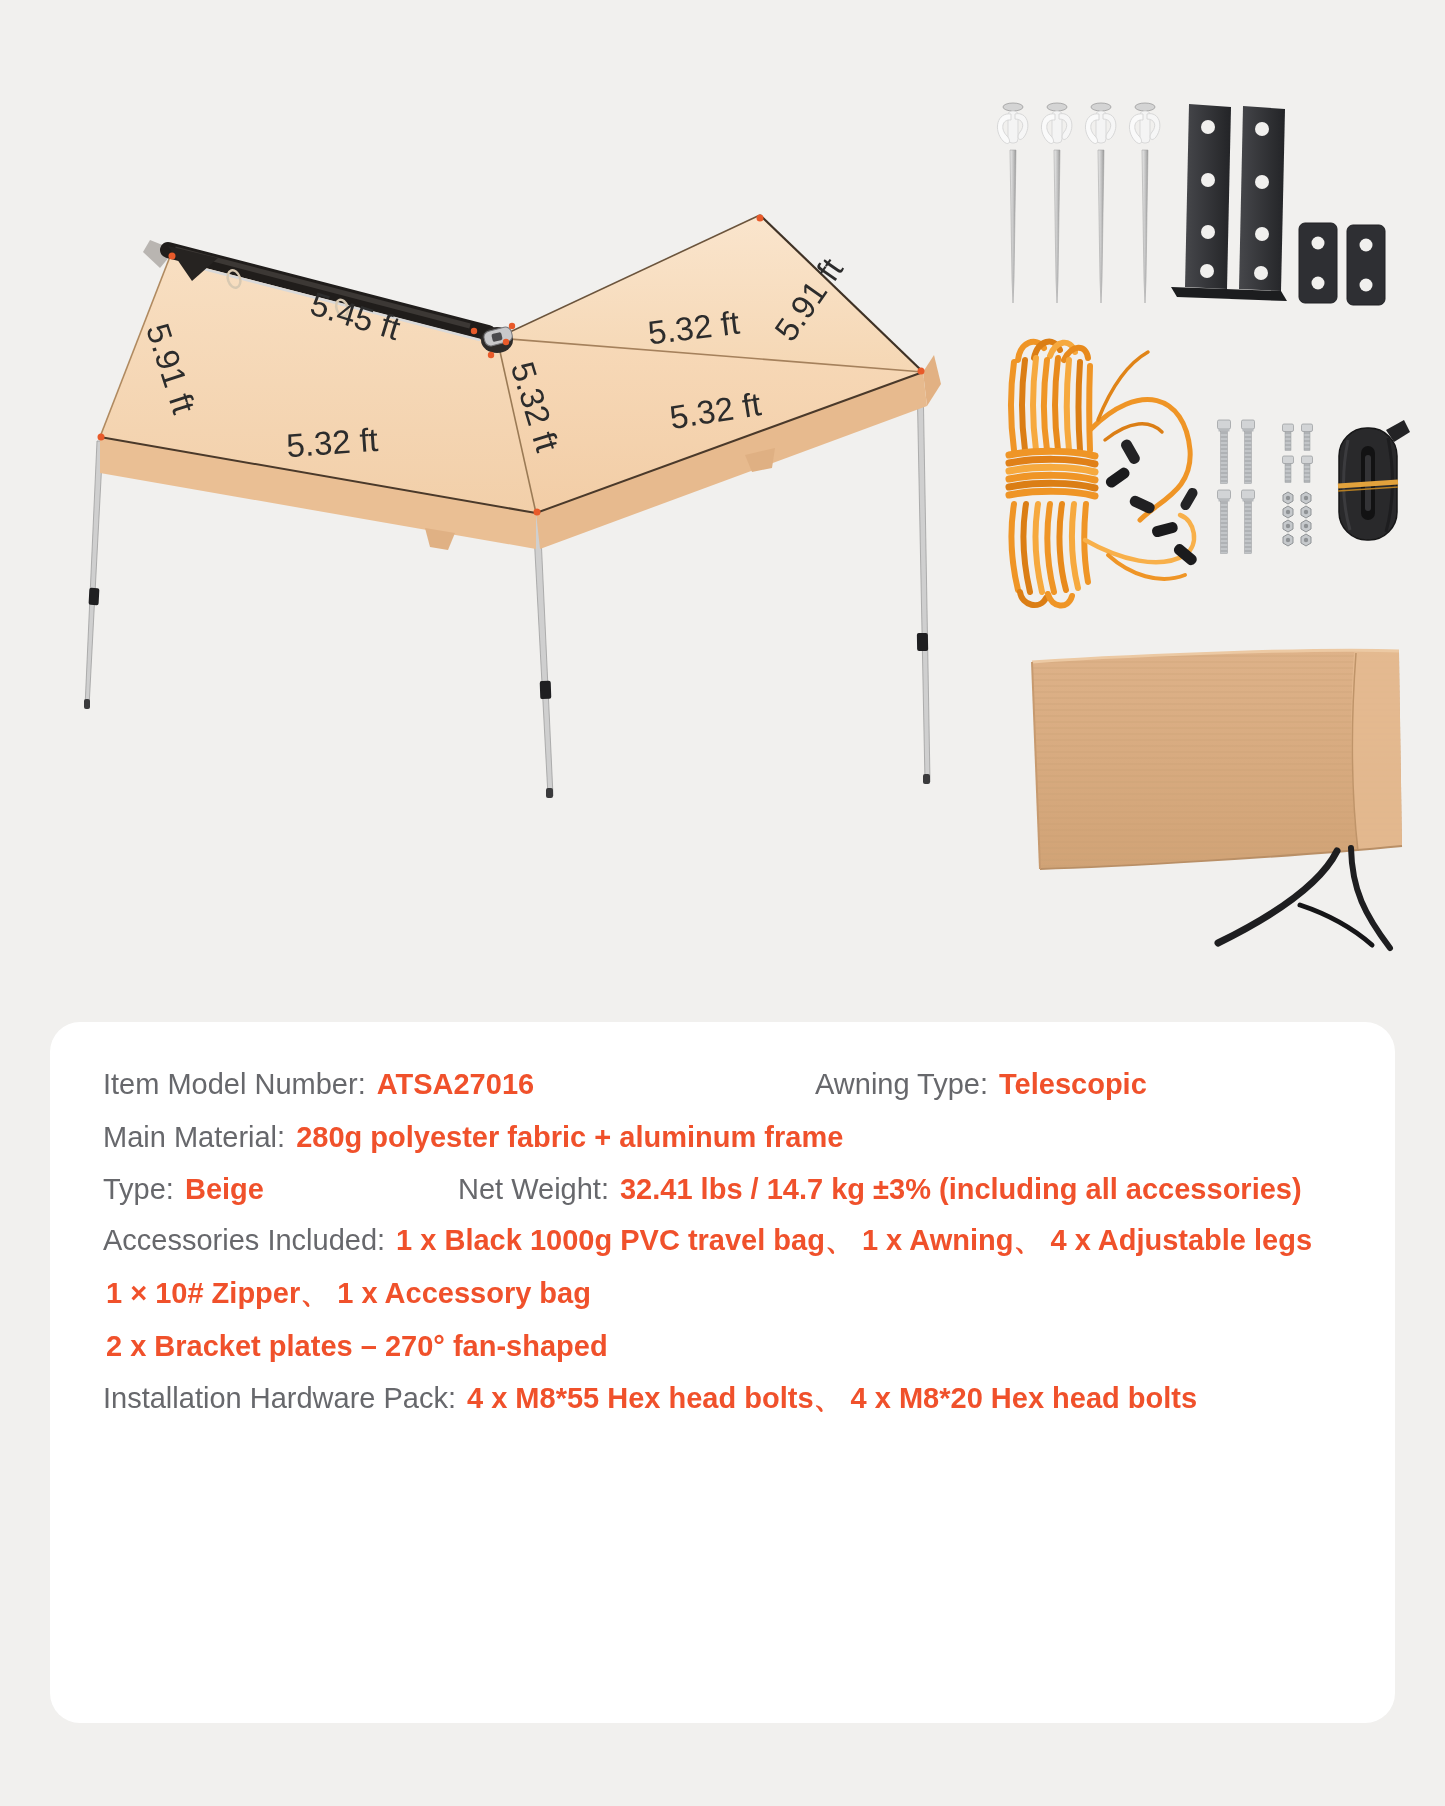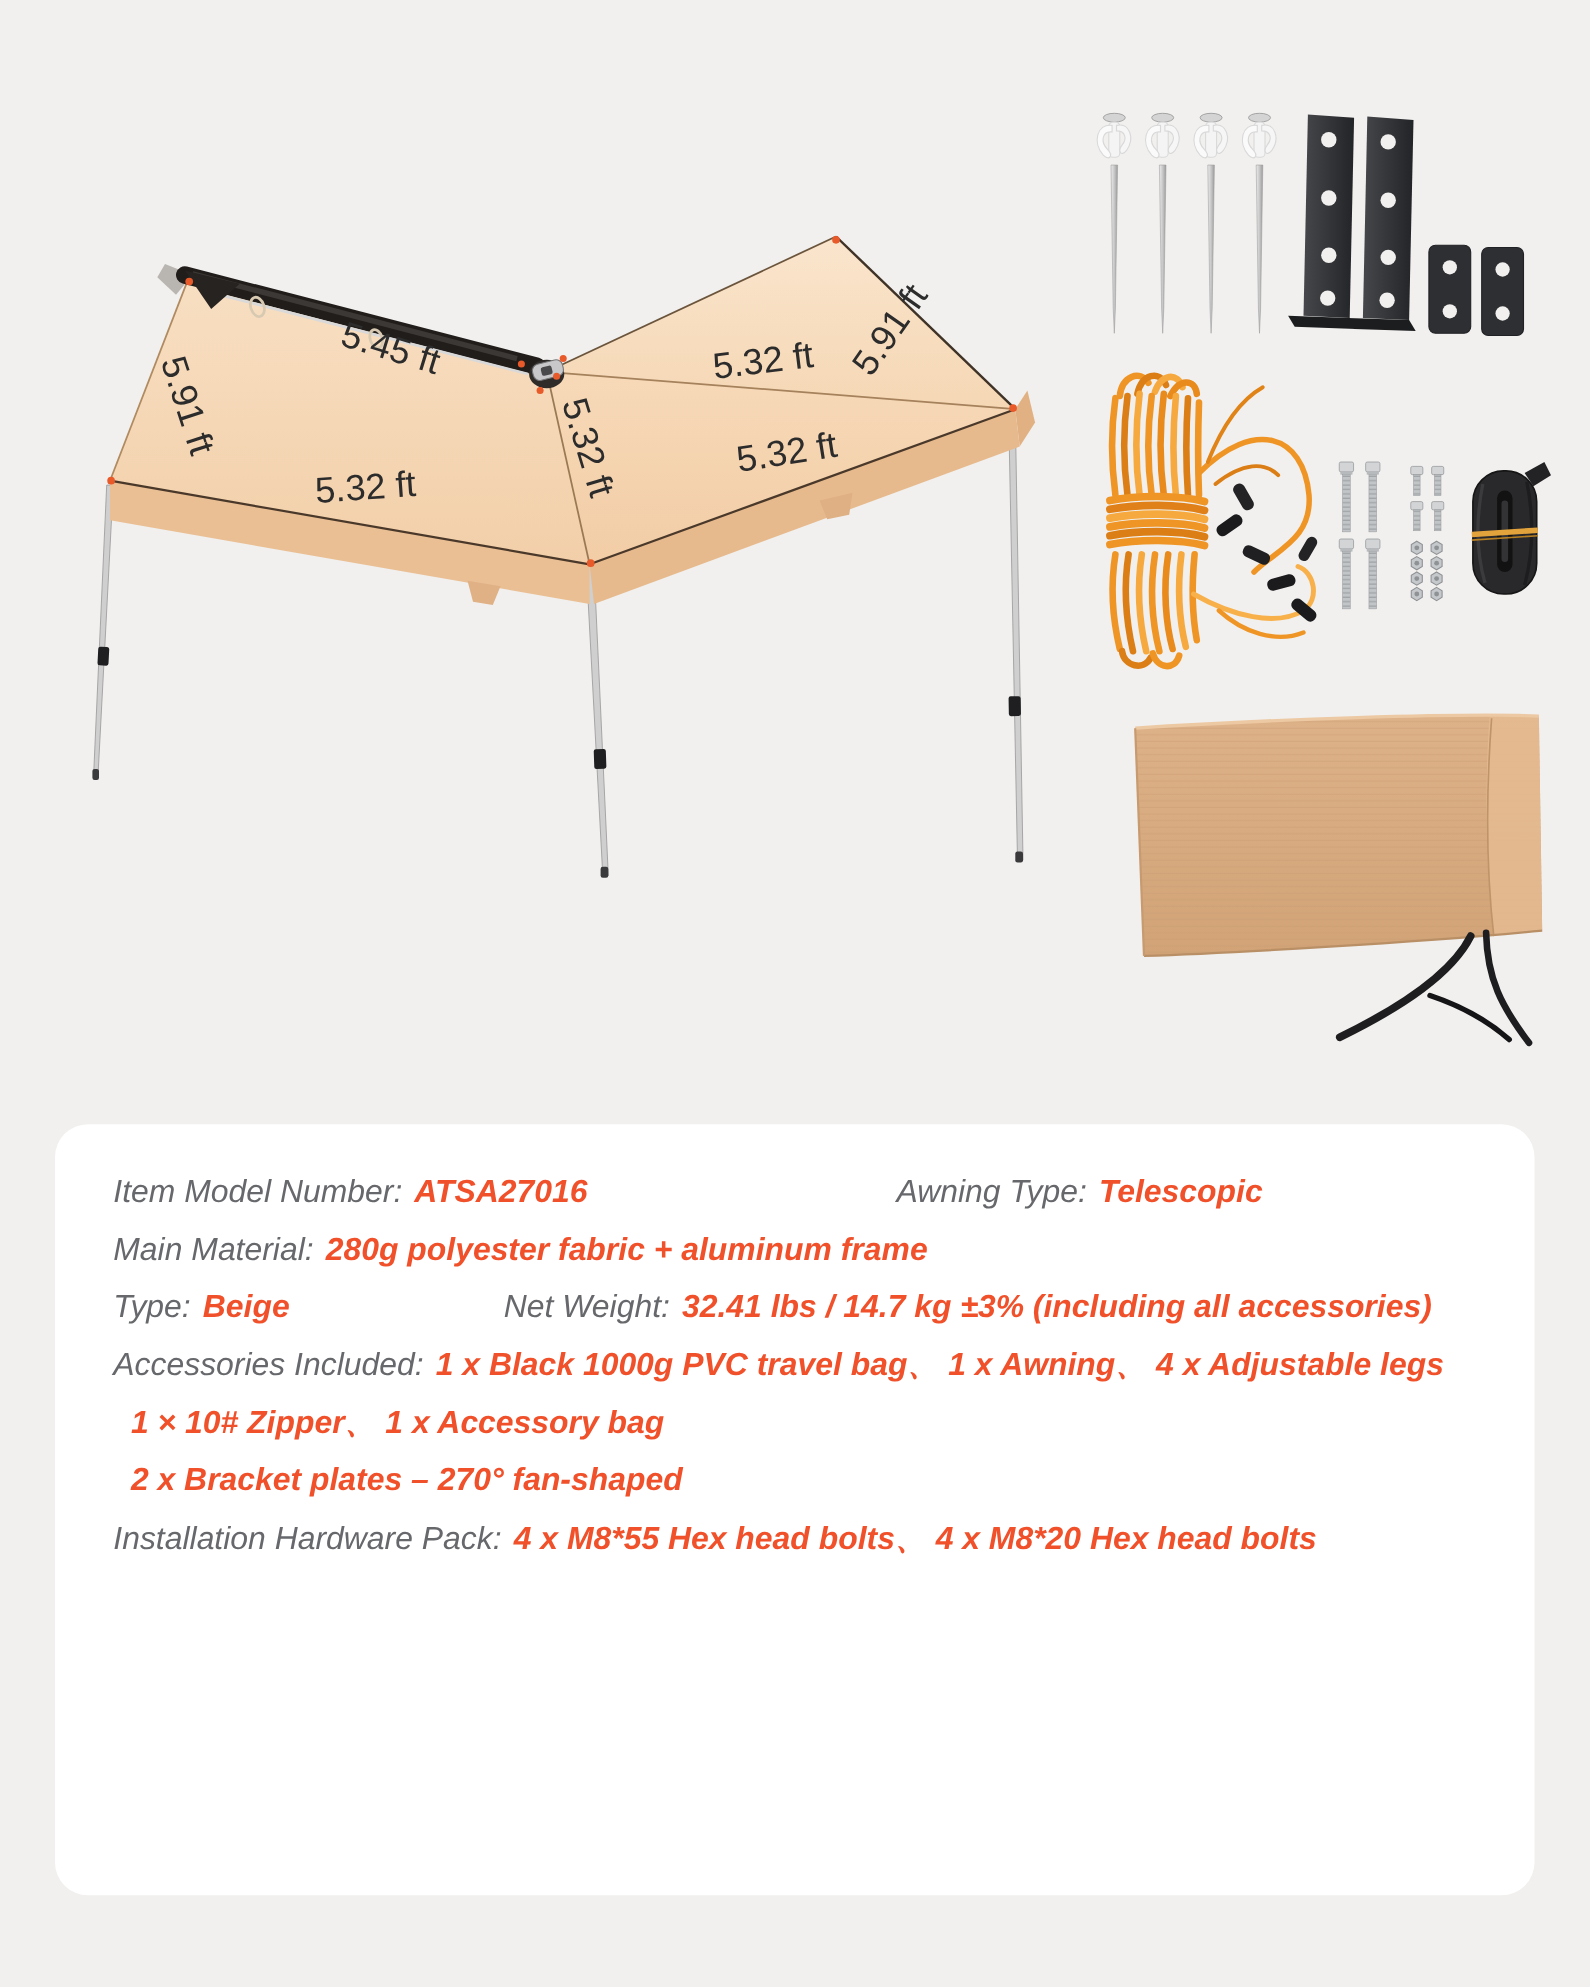--- a/index.html
+++ b/index.html
@@ -6,28 +6,28 @@
   body{
     width:1445px;height:1806px;position:relative;overflow:hidden;
     background:#f1f0ee;
     font-family:"Liberation Sans","DejaVu Sans",sans-serif;
   }
   #photo-area{position:absolute;left:0;top:0;width:1445px;height:1020px;}
   #photo-area svg{display:block;}
   .dim-label{font-size:33px;fill:#2c2c2c;font-weight:500;}
   #spec-card{
     position:absolute;left:50px;top:1022px;width:1345px;height:701px;
-    background:#ffffff;border-radius:30px;font-style:italic;
+    background:#ffffff;border-radius:30px;
   }
   .specs{position:absolute;left:0;top:36px;width:100%;}
   .row{position:relative;height:52.4px;}
   .pair{position:absolute;top:50%;transform:translateY(-50%);white-space:nowrap;font-size:29px;}
   .pair .label{color:#67686c;font-weight:400;}
   .pair .value{color:#f0512b;font-weight:700;margin-left:11px;}
-  .pair.no-label .value{margin-left:16px;}
+  .pair.no-label .value{margin-left:3px;}
   .p1{left:53px;}
   .p-right{left:765px;}
   .p-mid{left:408px;}
 </style>
 </head>
 <body>
 
 <div id="photo-area">
 <svg width="1445" height="1020" viewBox="0 0 1445 1020" xmlns="http://www.w3.org/2000/svg">
   <defs>

